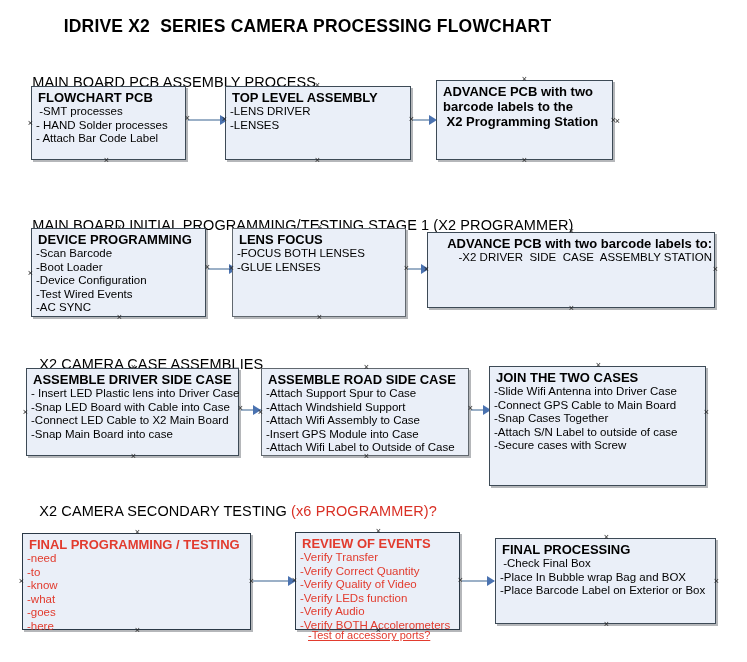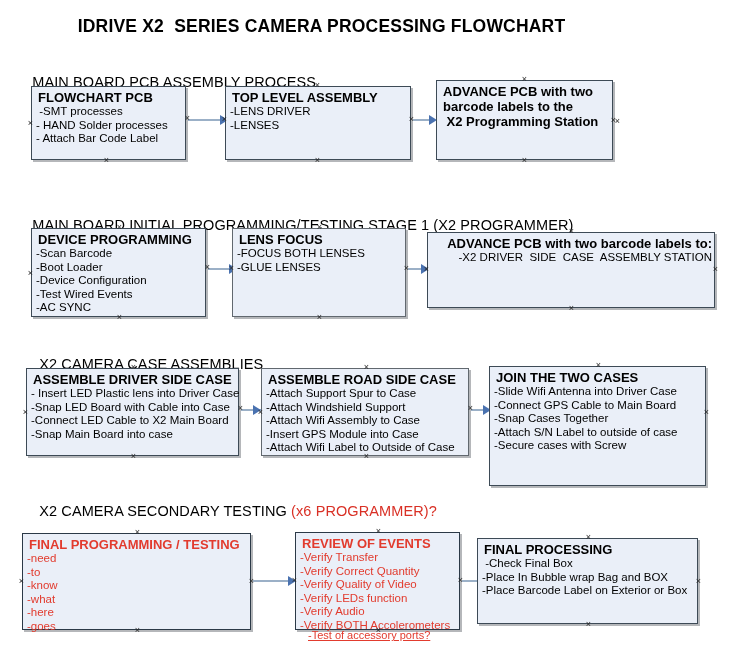--- a/index.html
+++ b/index.html
@@ -12,21 +12,21 @@
     height: 662px;
     position: relative;
     font-family: "Liberation Sans", sans-serif;
     overflow: hidden;
     color: #000000;
   }
 
   
   #chart-title {
     position: absolute;
-    left: 16px;
+    left: 2px;
     top: 16px;
     width: 611px;
     text-align: center;
     font-size: 17.5px;
     font-weight: bold;
     letter-spacing: 0.2px;
     white-space: pre;
   }
   .section-header {
     position: absolute;
@@ -245,22 +245,22 @@
 <div class="section-header" style="left:31px; top:487px;">
   <span>X2 CAMERA SECONDARY TESTING </span><span class="accent">(x6 PROGRAMMER)?</span>
 </div>
 
 <div class="pbox red" style="left:22px; top:533px; width:229px; height:97px;">
   <div class="btitle">FINAL PROGRAMMING / TESTING</div>
   <div class="bline">-need</div>
   <div class="bline">-to</div>
   <div class="bline">-know</div>
   <div class="bline">-what</div>
+  <div class="bline">-goes</div>
   <div class="bline">-here</div>
-  <div class="bline">-goes</div>
   <span class="handle" style="left:111px; top:-5px;"></span>
   <span class="handle" style="left:111px; bottom:-5px;"></span>
   <span class="handle" style="left:-5px; top:44px;"></span>
   <span class="handle" style="right:-5px; top:44px;"></span>
 </div>
 
 <div class="conn" style="left:253px; top:580px; width:42px;"></div>
 <div class="arrowhead" style="left:288px; top:576px;"></div>
 
 <div class="pbox red" style="left:295px; top:532px; width:165px; height:98px;">
@@ -274,21 +274,21 @@
   <div class="overflow-line">-Test of accessory ports?</div>
   <span class="handle" style="left:79px; top:-5px;"></span>
   <span class="handle" style="left:79px; bottom:-5px;"></span>
   <span class="handle" style="left:-5px; top:44px;"></span>
   <span class="handle" style="right:-5px; top:44px;"></span>
 </div>
 
 <div class="conn" style="left:462px; top:580px; width:32px;"></div>
 <div class="arrowhead" style="left:487px; top:576px;"></div>
 
-<div class="pbox" style="left:477px; top:538px; width:221px; height:86px;">
+<div class="pbox" style="left:495px; top:538px; width:221px; height:86px;">
   <div class="btitle">FINAL PROCESSING</div>
   <div class="bline"> -Check Final Box</div>
   <div class="bline">-Place In Bubble wrap Bag and BOX</div>
   <div class="bline">-Place Barcode Label on Exterior or Box</div>
   <span class="handle" style="left:107px; top:-5px;"></span>
   <span class="handle" style="left:107px; bottom:-5px;"></span>
   <span class="handle" style="right:-5px; top:39px;"></span>
 </div>
 
 </body></html>

